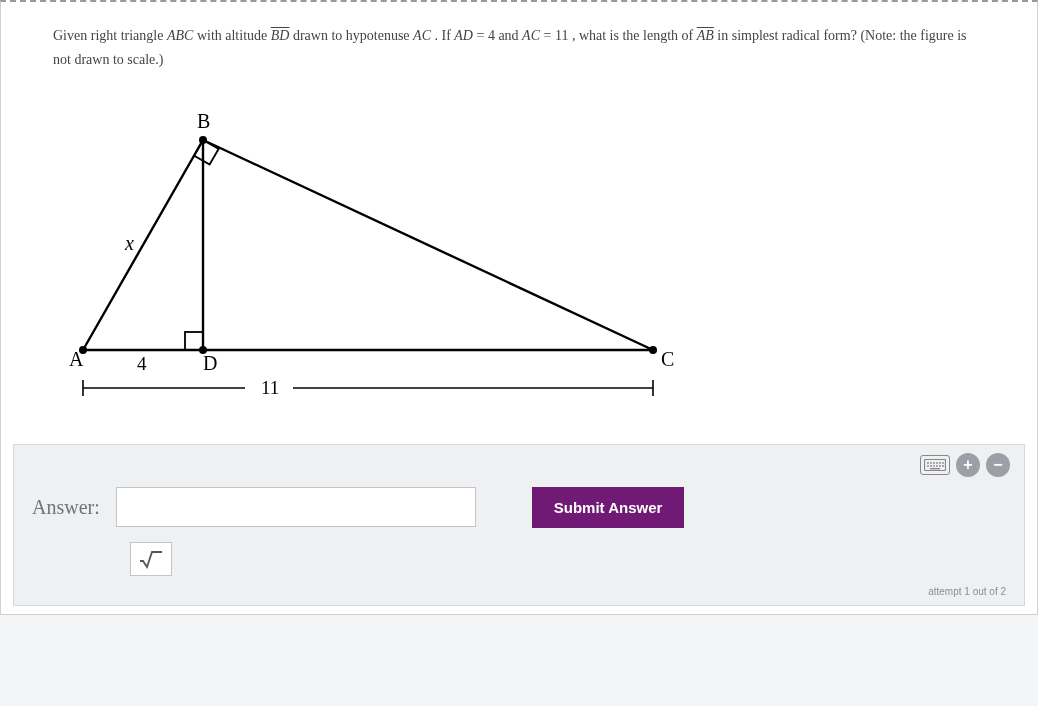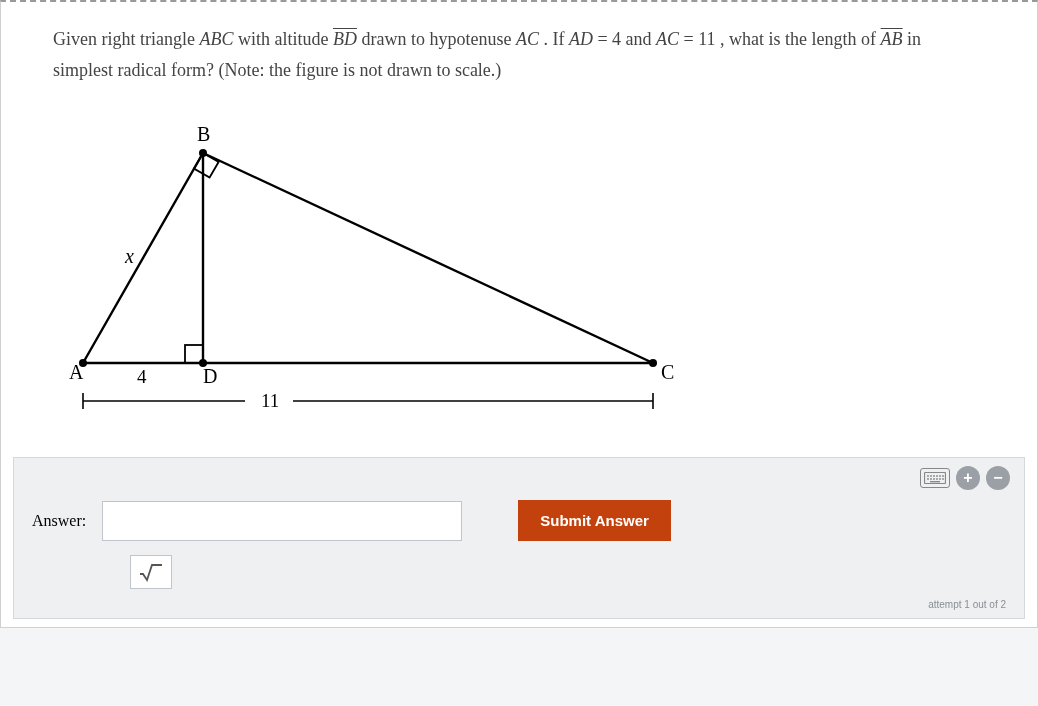--- a/index.html
+++ b/index.html
@@ -15,21 +15,21 @@
     background: #fff;
     border: 1px solid #d0d0d0;
     border-top: 2px dashed #999;
     padding: 0;
     position: relative;
   }
   .content {
     padding: 22px 52px 0 52px;
   }
   .question {
-    font-size: 18px;
+    font-size: 14px;
     color: #444;
     line-height: 1.7;
     margin-bottom: 28px;
   }
   .mi { font-style: italic; font-family: 'Times New Roman', serif; }
   .overline {
     text-decoration: overline;
     text-decoration-thickness: 1.2px;
   }
   .figure {
@@ -75,34 +75,34 @@
     cursor: pointer;
     font-family: Arial, sans-serif;
   }
   .answer-row {
     display: flex;
     align-items: center;
     gap: 16px;
     margin-top: 28px;
   }
   .answer-label {
-    font-size: 16px;
-    color: #000000;
+    font-size: 20px;
+    color: #737373;
   }
   .answer-input {
     width: 360px;
     height: 40px;
     border: 1px solid #bfc5ca;
     background: #fff;
     font-size: 18px;
     padding: 4px 10px;
     font-family: Georgia, serif;
   }
   .submit-btn {
-    background: #c2410c;
+    background: #701a75;
     color: #fff;
     border: none;
     padding: 12px 22px;
     font-size: 15px;
     font-family: Arial, sans-serif;
     font-weight: 600;
     cursor: pointer;
     margin-left: 40px;
   }
   .sqrt-btn {

